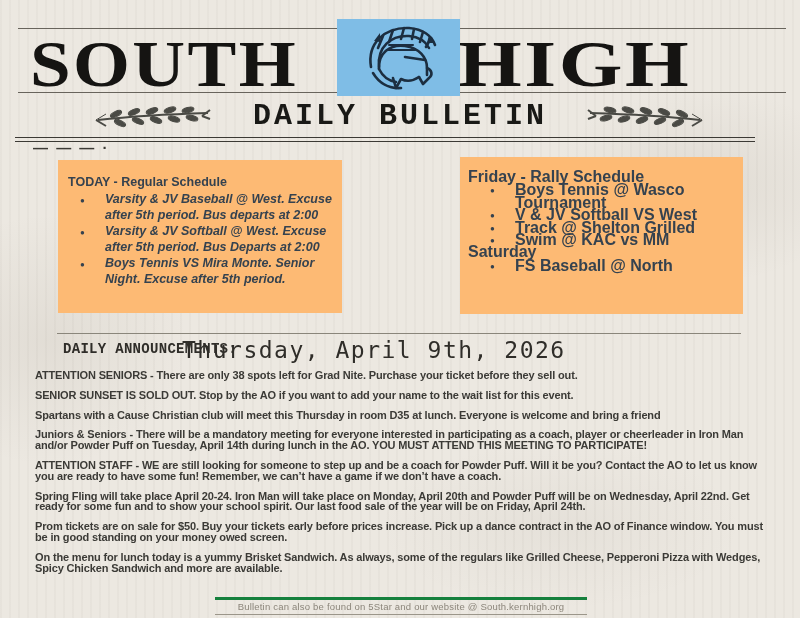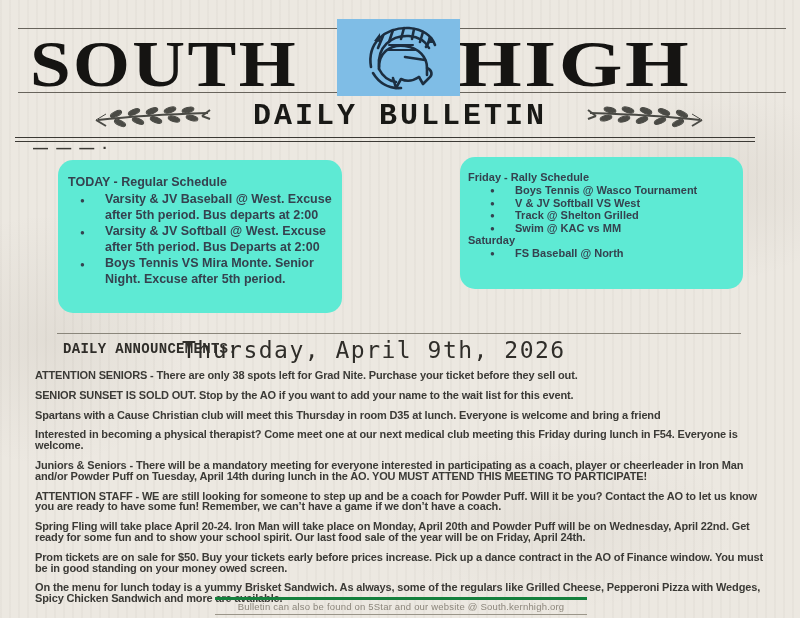--- a/index.html
+++ b/index.html
@@ -27,30 +27,30 @@
     font-family:"Liberation Mono","DejaVu Sans Mono",monospace;font-weight:bold;font-size:30px;
     letter-spacing:3px;color:#191916;}
   .laurel{position:absolute;top:106px;width:118px;height:26px;}
   .laurel-left{left:94px;}
   .laurel-right{left:586px;transform:scaleX(-1);}
   .rule-double{position:absolute;left:15px;top:137px;width:740px;height:3px;
     border-top:1.6px solid #3c3a35;border-bottom:1.6px solid #3c3a35;}
   .dash-marks{position:absolute;left:33px;top:139px;font-size:15px;font-weight:bold;
     color:#3c3a35;letter-spacing:2px;}
   
-  .schedule-box{position:absolute;background:#5eead4;color:#35424f;font-weight:bold;
-    box-sizing:border-box;border-radius:15px;}
+  .schedule-box{position:absolute;background:#fdba74;color:#35424f;font-weight:bold;
+    box-sizing:border-box;}
   .box-left{left:58px;top:160px;width:284px;height:153px;padding:14px 8px 0 10px;
     font-size:12.5px;line-height:16px;}
-  .box-right{left:460px;top:157px;width:283px;height:132px;padding:14px 8px 0 8px;
-    font-size:11px;line-height:12.4px;}
+  .box-right{left:460px;top:157px;width:283px;height:157px;padding:14px 8px 0 8px;
+    font-size:16px;line-height:12.4px;}
   .box-heading{margin:0 0 1px 0;}
   .box-list{margin:0;padding:0;list-style:none;}
   .box-list li{position:relative;padding-left:37px;}
-  .box-left .box-list li{padding-left:37px;}
+  .box-left .box-list li{padding-left:37px;font-style:italic;}
   .box-right .box-list li{padding-left:47px;}
   .box-list li::before{content:"●";position:absolute;left:12px;font-size:8px;top:2px;}
   .box-right .box-list li::before{left:22px;top:1px;}
   
   .ann-rule{position:absolute;left:57px;top:333px;width:684px;border-top:1.2px solid #8a867b;}
   .ann-label{position:absolute;left:63px;top:341px;
     font-family:"Liberation Mono","DejaVu Sans Mono",monospace;font-weight:bold;font-size:14px;
     color:#2f2d29;letter-spacing:0.3px;}
   .ann-date{position:absolute;left:182px;top:337px;
     font-family:"DejaVu Sans Mono","Liberation Mono",monospace;font-size:23px;
@@ -167,21 +167,20 @@
   </div>
 
   <div class="ann-rule"></div>
   <div class="ann-label">DAILY ANNOUNCEMENTS:</div>
   <div class="ann-date">Thursday, April 9th, 2026</div>
 
   <div class="ann-body">
     <p>ATTENTION SENIORS - There are only 38 spots left for Grad Nite. Purchase your ticket before they sell out.</p>
     <p>SENIOR SUNSET IS SOLD OUT. Stop by the AO if you want to add your name to the wait list for this event.</p>
     <p>Spartans with a Cause Christian club will meet this Thursday in room D35 at lunch. Everyone is welcome and bring a friend</p>
-    <p>Interested in becoming a physical therapist? Come meet one at our next medical club meeting this Friday during lunch in F54. Everyone is welcome.</p>
     <p>Juniors &amp; Seniors - There will be a mandatory meeting for everyone interested in participating as a coach, player or cheerleader in Iron Man and/or Powder Puff on Tuesday, April 14th during lunch in the AO. YOU MUST ATTEND THIS MEETING TO PARTICIPATE!</p>
     <p>ATTENTION STAFF - WE are still looking for someone to step up and be a coach for Powder Puff. Will it be you? Contact the AO to let us know you are ready to have some fun! Remember, we can’t have a game if we don’t have a coach.</p>
     <p>Spring Fling will take place April 20-24. Iron Man will take place on Monday, April 20th and Powder Puff will be on Wednesday, April 22nd. Get ready for some fun and to show your school spirit. Our last food sale of the year will be on Friday, April 24th.</p>
     <p>Prom tickets are on sale for $50. Buy your tickets early before prices increase. Pick up a dance contract in the AO of Finance window. You must be in good standing on your money owed screen.</p>
     <p>On the menu for lunch today is a yummy Brisket Sandwich. As always, some of the regulars like Grilled Cheese, Pepperoni Pizza with Wedges, Spicy Chicken Sandwich and more are available.</p>
   </div>
 
   <div class="footer-bar">Bulletin can also be found on 5Star and our website @ South.kernhigh.org</div>
 
 </div>

